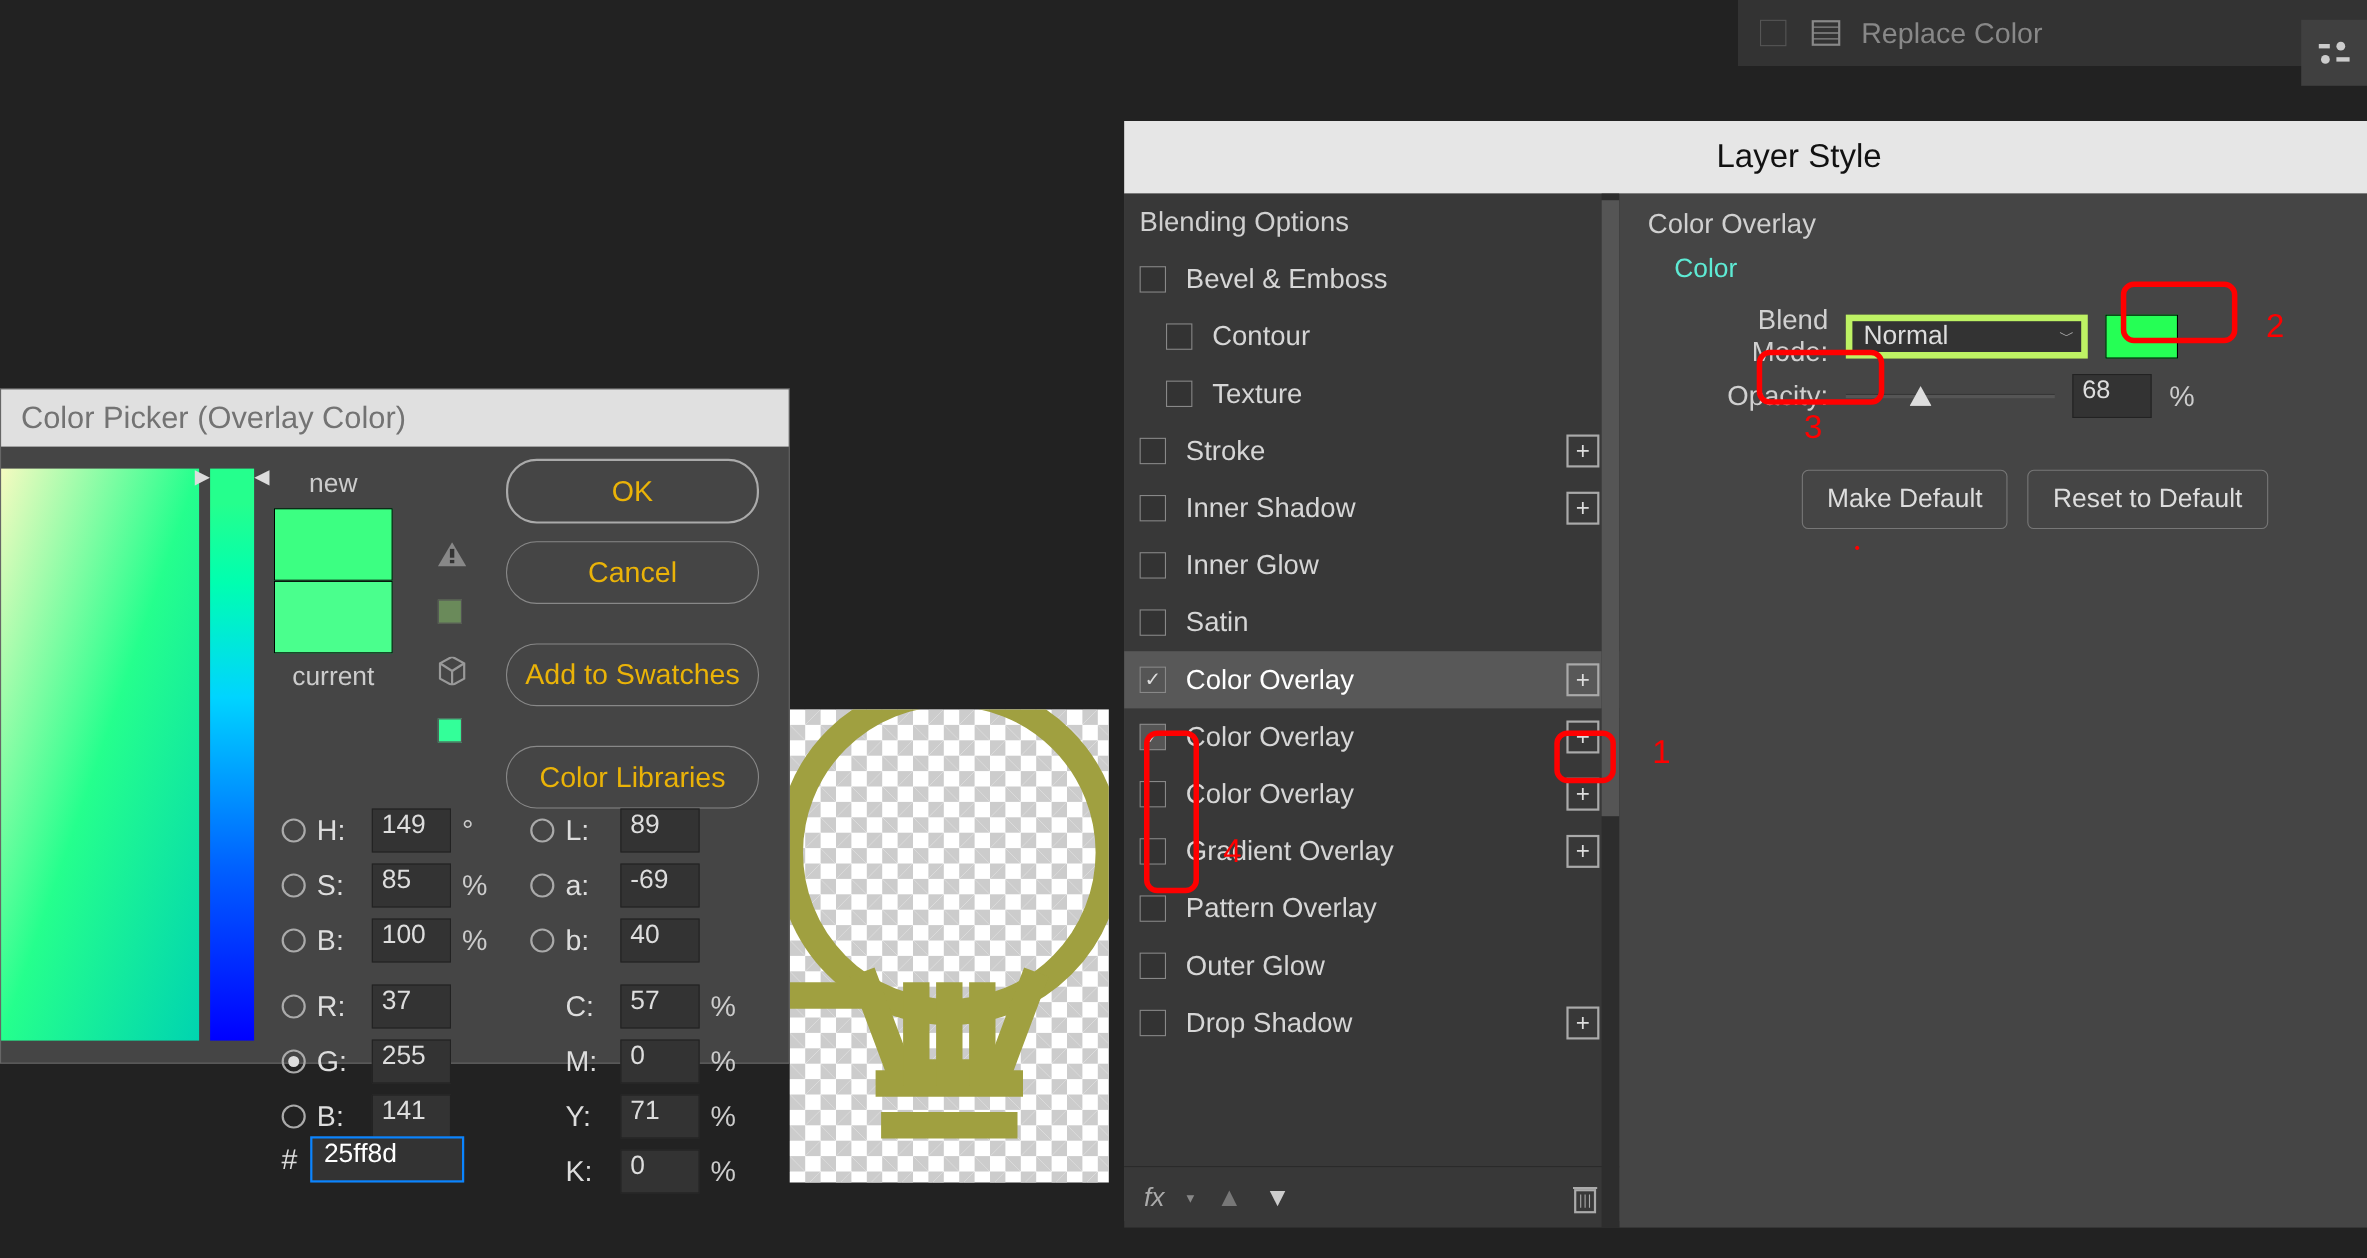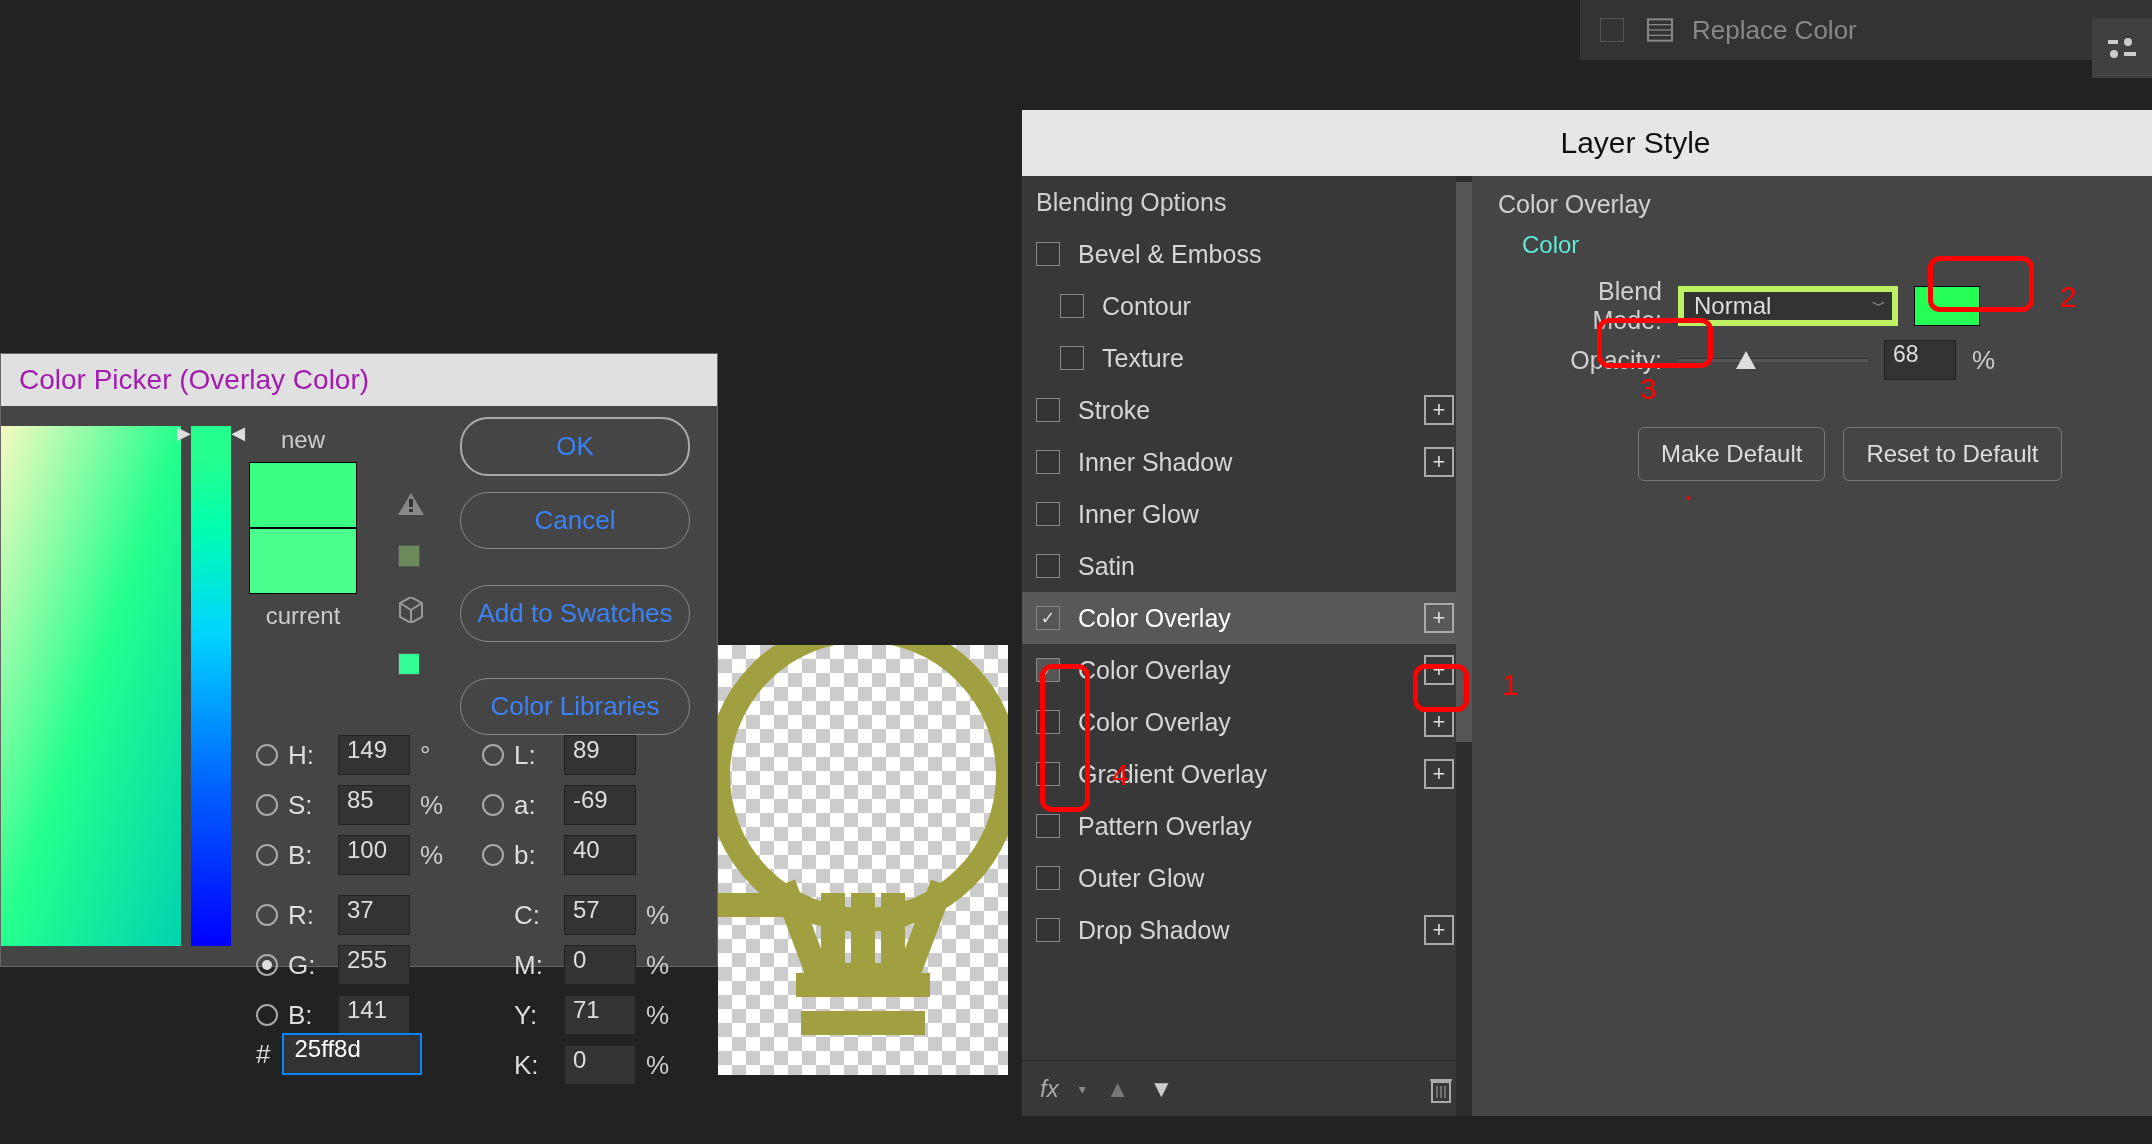--- a/index.html
+++ b/index.html
@@ -43,21 +43,21 @@
     .color-picker {
       position: absolute;
       left: 0; top: 353px;
       width: 718px;
       background: #454545;
       border: 1px solid #666;
     }
     .cp-title {
       background: #e0e0e0;
       padding: 10px 18px;
-      color: #a21caf;
+      color: #737373;
       font-size: 28px;
       font-weight: 400;
     }
     .cp-body {
       display: flex;
       padding: 20px 0 20px 0;
     }
     .cp-field {
       width: 180px; height: 520px;
       background: linear-gradient(to bottom right, #f5fac0, #25ff8d, #00d4b0);
@@ -82,21 +82,21 @@
     .cp-buttons {
       position: absolute;
       left: 460px; top: 417px;
       width: 230px;
       display: flex; flex-direction: column; gap: 16px;
     }
     .cp-btn {
       border: 1px solid #888;
       border-radius: 28px;
       background: transparent;
-      color: #3b82f6;
+      color: #eab308;
       font-size: 26px;
       padding: 12px 0;
       text-align: center;
     }
     .cp-btn.primary { border-width: 2px; border-color:#aaa; }
 
     .cp-values {
       position: absolute;
       left: 256px; top: 730px;
     }

